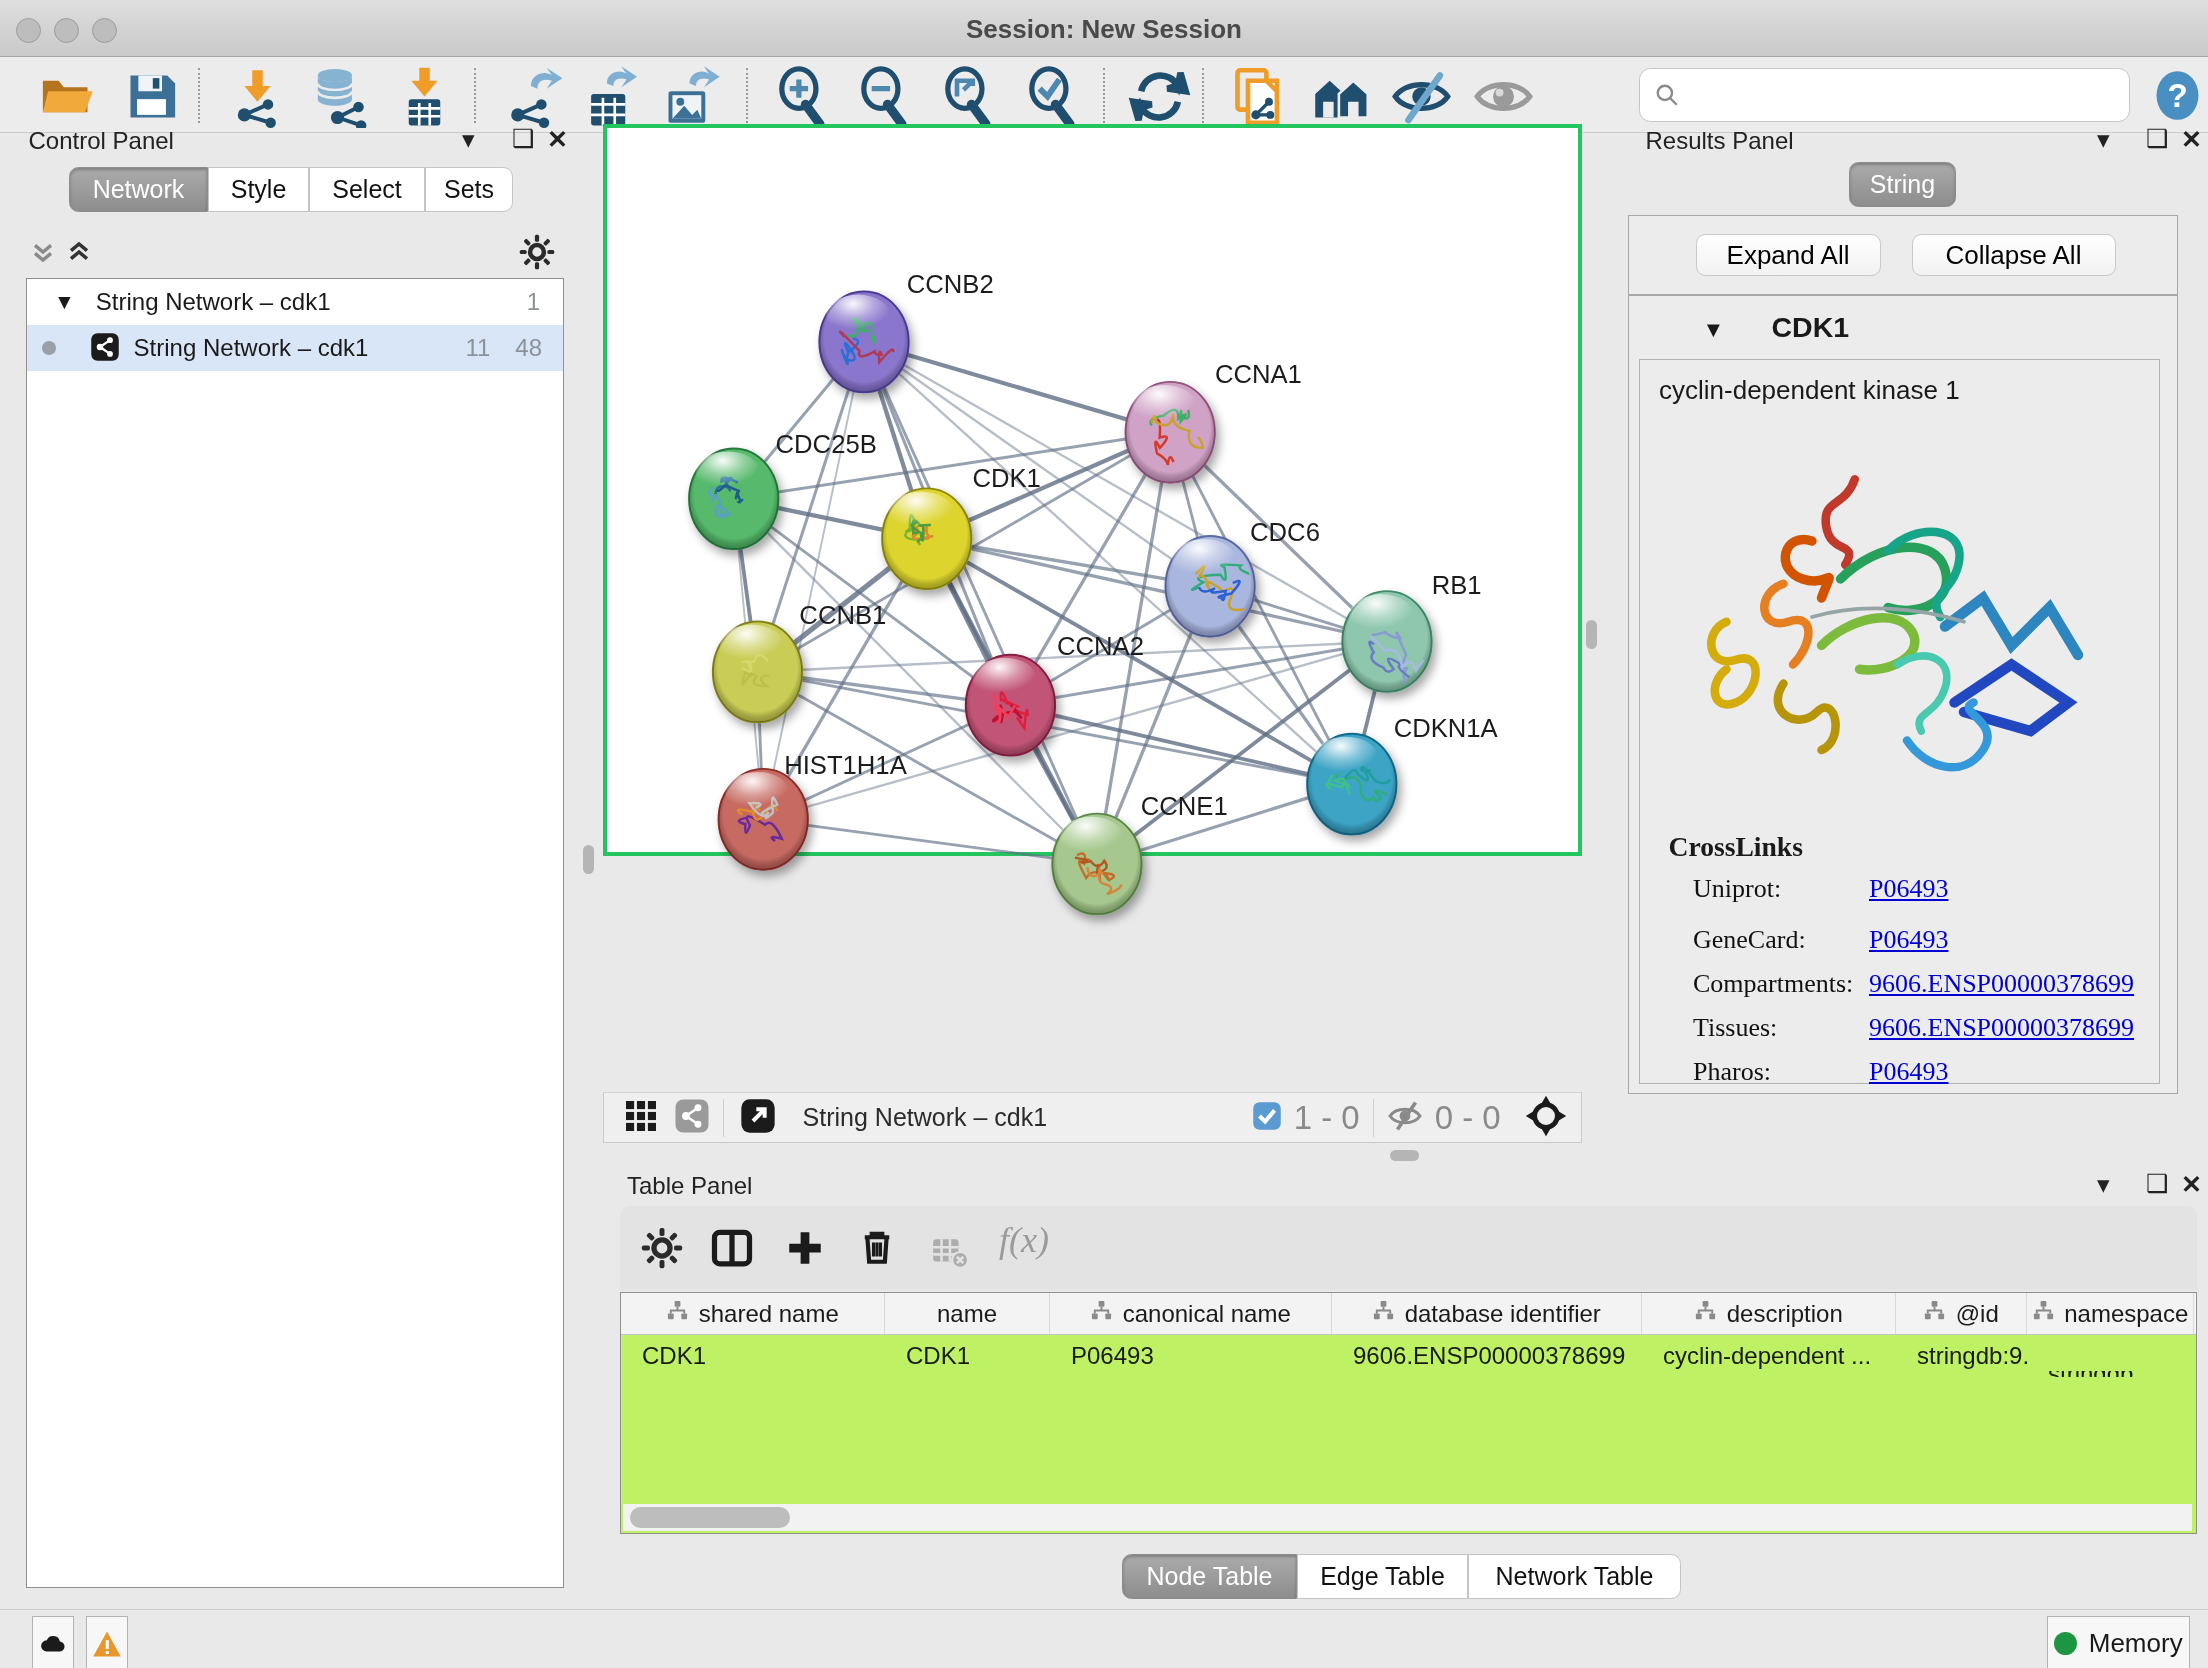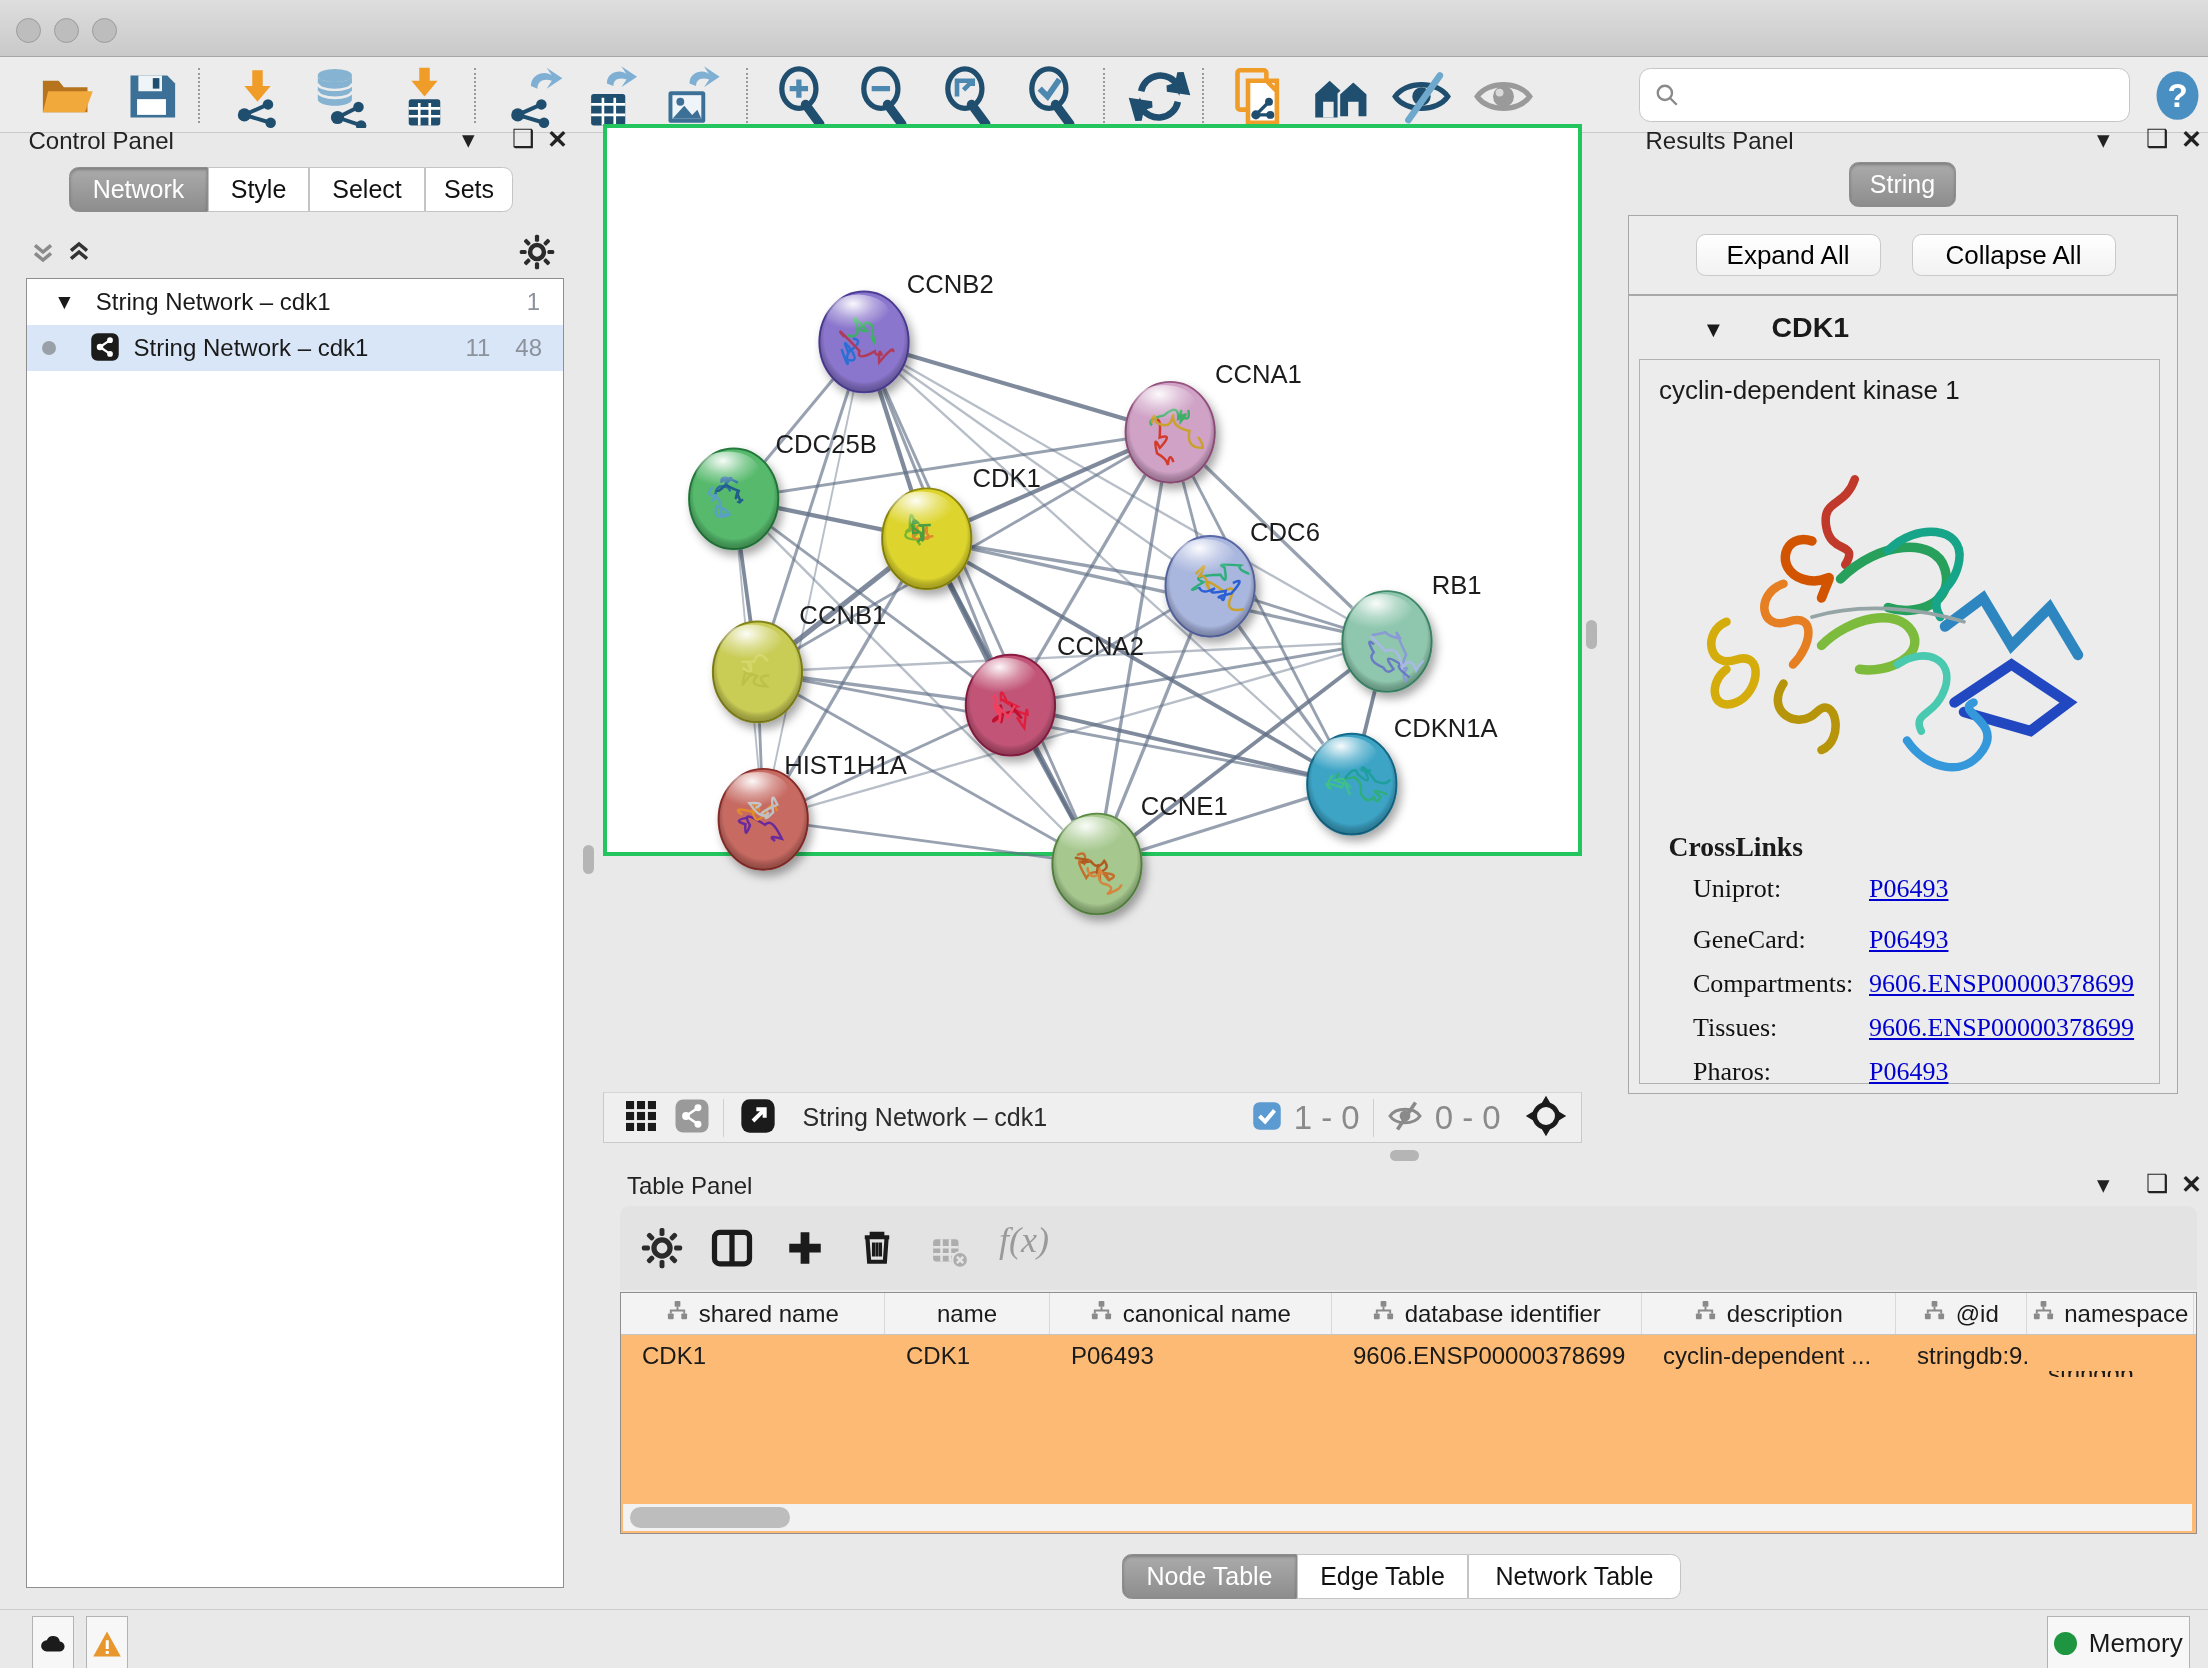--- a/index.html
+++ b/index.html
@@ -48,21 +48,21 @@
   
   .rp-box { background:#ececec; border:1.9px solid #a8a8a8; }
   .btn { background:linear-gradient(#ffffff,#f2f2f2); border:1.9px solid #c9c9c9; border-radius:9.5px;
     font-size:26px; display:inline-flex; align-items:center; justify-content:center; cursor:pointer; }
   .serif { font-family:"Liberation Serif", serif; }
   .xlink { color:#0000d0; text-decoration:underline; font-size:26px; }
   .xlabel { font-size:26px; color:#111; }
 
   
   #tp-toolbar { left:620px; top:1206px; width:1577px; height:84px; background:#e3e3e3; border-radius:9.5px 9.5px 0 0; }
-  #tp-box { left:620px; top:1292px; width:1577px; height:242px; background:#fdba74; border:1.9px solid #8f8f8f; }
+  #tp-box { left:620px; top:1292px; width:1577px; height:242px; background:#bef264; border:1.9px solid #8f8f8f; }
   #tp-header { display:flex; height:42px; background:#f3f3f3; border-bottom:1.9px solid #c4c4c4; }
   .th { display:flex; align-items:center; justify-content:center; gap:9.5px; font-size:24px;
     border-right:1.9px solid #d9d9d9; overflow:hidden; white-space:nowrap; }
   #tp-row { display:flex; height:42px; }
   .td { font-size:24px; padding-left:21px; display:flex; align-items:center; overflow:hidden; white-space:nowrap; }
   #tp-hscroll { position:absolute; left:1.9px; bottom:1.9px; width:1569px; height:27px; background:#f2f2f2; }
   #tp-thumb { position:absolute; left:7.6px; top:2.9px; width:160px; height:21px; background:#bdbdbd; border-radius:10.5px; }
 
   
   #statusbar { left:0; top:1609px; width:2208px; height:59px; background:#e9e9e9; border-top:1.9px solid #cdcdcd; }
@@ -72,20 +72,21 @@
   .splitter { background:#b5b5b5; border-radius:5.7px; }
   svg text { font-family:"Liberation Sans",sans-serif; }
 </style>
 </head>
 <body>
 
 <div class="abs" id="titlebar">
   <div class="abs traffic" style="left:16px"></div>
   <div class="abs traffic" style="left:54px"></div>
   <div class="abs traffic" style="left:92px"></div>
+  <div class="abs" id="title-text">Session: New Session</div>
 </div>
 
 <div class="abs" id="toolbar">
   <button class="abs tbtn" style="left:35px"><svg viewBox="0 0 48 48">
         <path d="M6 14 L6 36 L40 36 L40 17 L22 17 L18 12 L6 12 Z" fill="#b5741d"></path>
         <path d="M10 20 L44 20 L38 36 L6 36 Z" fill="#f2a93c"></path>
       </svg></button>
   <button class="abs tbtn" style="left:120px"><svg viewBox="0 0 48 48">
         <path d="M8 8 H36 L42 14 V40 H8 Z" fill="#3c7096"></path>
         <rect x="14" y="8" width="18" height="12" fill="#eef4f8"></rect>

